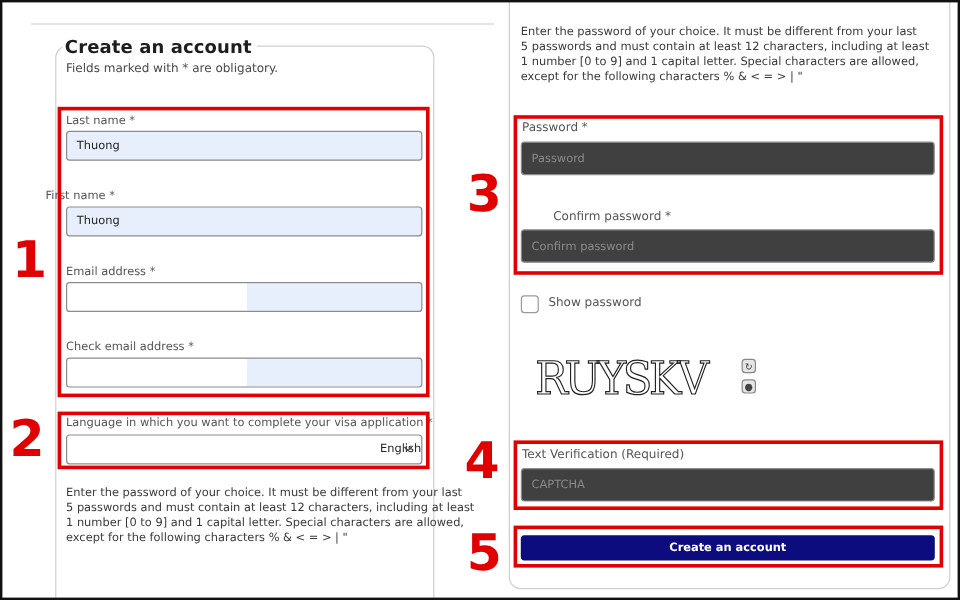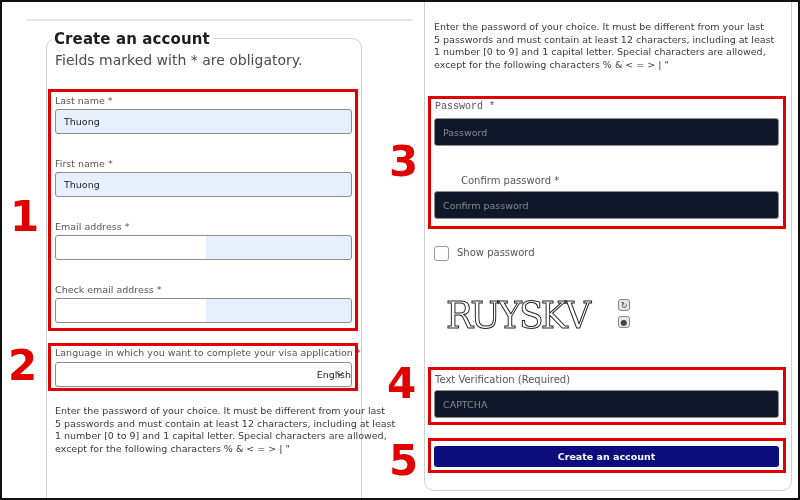--- a/index.html
+++ b/index.html
@@ -4,27 +4,27 @@
 <style>
   * { box-sizing: border-box; margin: 0; padding: 0; }
   html, body { width: 800px; height: 500px; overflow: hidden; background: #ffffff; }
   body { font-family: "DejaVu Sans", sans-serif; color: #3a3a3a; position: relative; }
   .frame { position: absolute; left: 0; top: 0; width: 800px; height: 500px; border: 2px solid #111; pointer-events: none; z-index: 20; }
 
   
   .topline { position: absolute; left: 26px; top: 19px; width: 386px; height: 2px; background: #e6e6e6; }
   .left-card { position: absolute; left: 46px; top: 38px; width: 316px; height: 470px; border: 1px solid #cfcfcf; border-radius: 10px; }
   .left-title { position: absolute; left: 52px; top: 30px; background: #fff; padding: 0 4px 0 2px; font-size: 15px; font-weight: bold; color: #1e1e1e; font-family: "DejaVu Sans", sans-serif; letter-spacing: 0.1px; }
-  .left-subtitle { position: absolute; left: 55px; top: 52px; font-size: 14px; color: #4a4a4a; }
+  .left-subtitle { position: absolute; left: 55px; top: 52px; font-size: 10px; color: #4a4a4a; }
 
   .lbl { position: absolute; font-size: 9.5px; color: #555; }
   .inp { position: absolute; height: 25px; border: 1px solid #8c8c8c; border-radius: 3px; font-size: 9.5px; color: #222; padding-left: 8px; display: flex; align-items: center; }
   .inp.filled { background: #e8effc; }
   .inp.half { background: linear-gradient(to right, #ffffff 0, #ffffff 150px, #e8effc 150px); }
-  .inp.empty { background: #0f172a; color: #8a8a8a; }
+  .inp.empty { background: #404040; color: #8a8a8a; }
 
   .select { position: absolute; height: 25px; border: 1px solid #8c8c8c; border-radius: 3px; font-size: 9.5px; color: #222; padding-left: 8px; display: flex; align-items: center; background: #fff; }
   .chev { position: absolute; right: 7px; top: 7px; width: 8px; height: 8px; }
 
   .para { position: absolute; font-size: 9.5px; line-height: 12.5px; color: #3a3a3a; }
 
   
   .rbox { position: absolute; border: 3px solid #e00000; }
   .rnum { position: absolute; font-size: 42px; font-weight: bold; color: #e00000; font-family: "DejaVu Sans", sans-serif; line-height: 1; }
 
@@ -41,21 +41,21 @@
 <div class="frame"></div>
 
 <div class="topline"></div>
 <div class="left-card"></div>
 <div class="left-title">Create an account</div>
 <div class="left-subtitle">Fields marked with * are obligatory.</div>
 
 <div class="lbl" style="left:55px;top:95px;">Last name *</div>
 <div class="inp filled" style="left:55px;top:109px;width:297px;">Thuong</div>
 
-<div class="lbl" style="left:55px;top:158px;">First name *</div>
+<div class="lbl" style="left:38px;top:158px;">First name *</div>
 <div class="inp filled" style="left:55px;top:172px;width:297px;">Thuong</div>
 
 <div class="lbl" style="left:55px;top:221px;">Email address *</div>
 <div class="inp half" style="left:55px;top:235px;width:297px;"></div>
 
 <div class="lbl" style="left:55px;top:284px;">Check email address *</div>
 <div class="inp half" style="left:55px;top:298px;width:297px;"></div>
 
 <div class="lbl" style="left:55px;top:347px;text-align:right;">Language in which you want to complete your visa application *</div>
 <div class="select" style="left:55px;top:362px;width:297px;justify-content:flex-end;">
@@ -74,21 +74,21 @@
 
 <div class="right-card"></div>
 
 <div class="para" style="left:434px;top:21px;">
   <div>Enter the password of your choice. It must be different from your last</div>
   <div>5 passwords and must contain at least 12 characters, including at least</div>
   <div>1 number [0 to 9] and 1 capital letter. Special characters are allowed,</div>
   <div>except for the following characters % &amp; &lt; = &gt; | "</div>
 </div>
 
-<div class="lbl" style="left:435px;top:101px;font-size:10px;font-family:Liberation Mono, monospace;">Password *</div>
+<div class="lbl" style="left:435px;top:101px;font-size:10px;">Password *</div>
 <div class="inp empty" style="left:434px;top:118px;width:345px;height:28px;">Password</div>
 
 <div class="lbl" style="left:461px;top:175px;font-size:10px;">Confirm password *</div>
 <div class="inp empty" style="left:434px;top:191px;width:345px;height:28px;">Confirm password</div>
 
 <div class="checkbox"></div>
 <div class="lbl" style="left:457px;top:247px;font-size:10px;">Show password</div>
 
 <div class="captcha">RUYSKV</div>
 <div class="cap-btn" style="top:299px;">↻</div>

